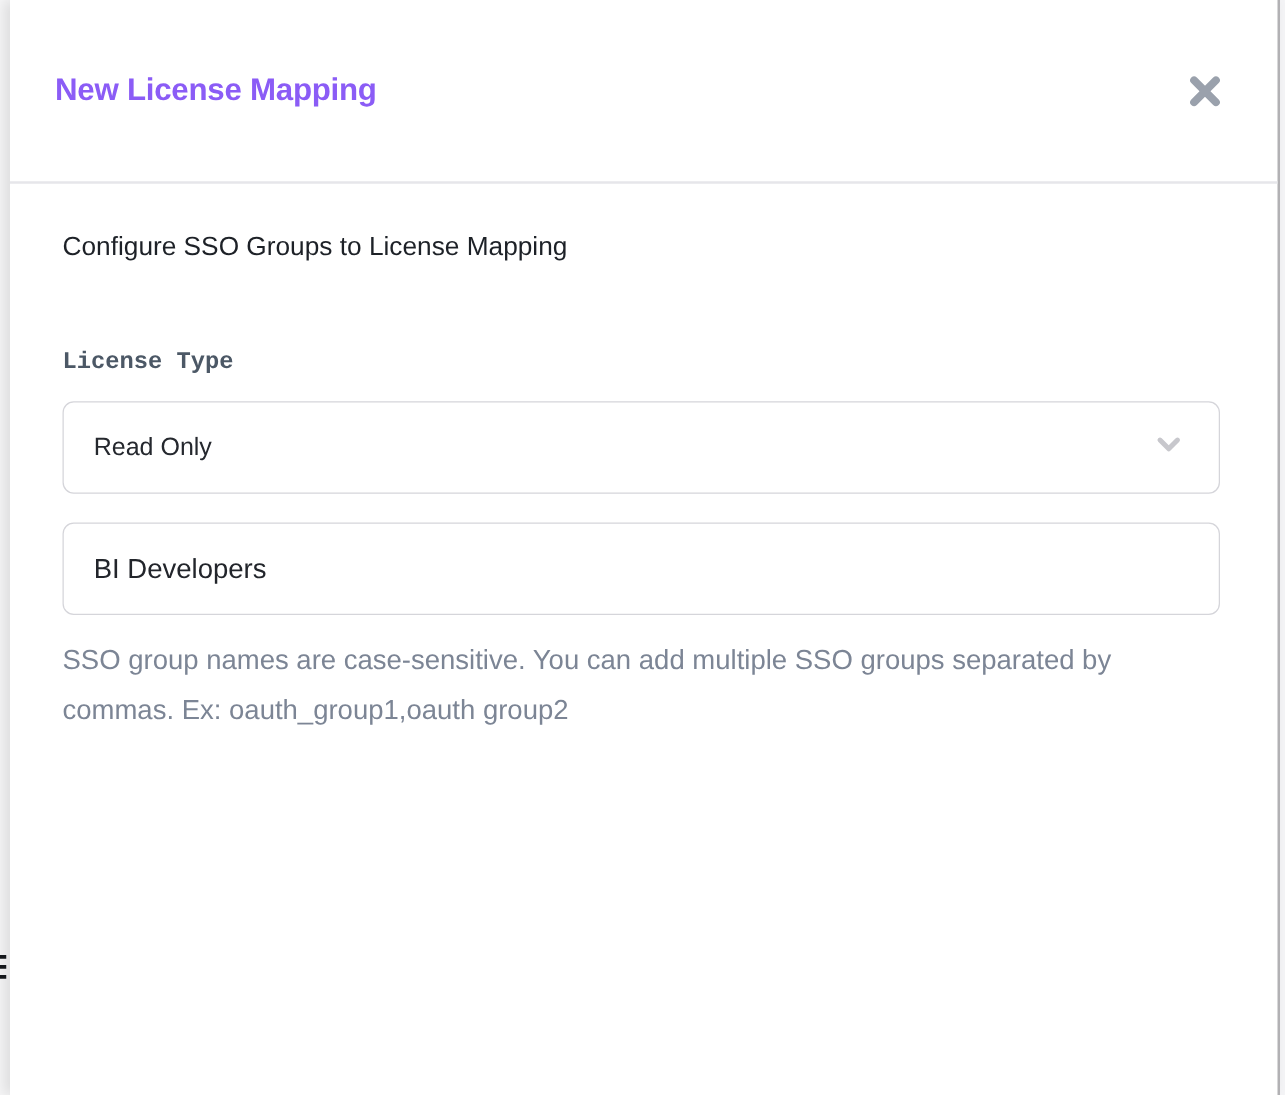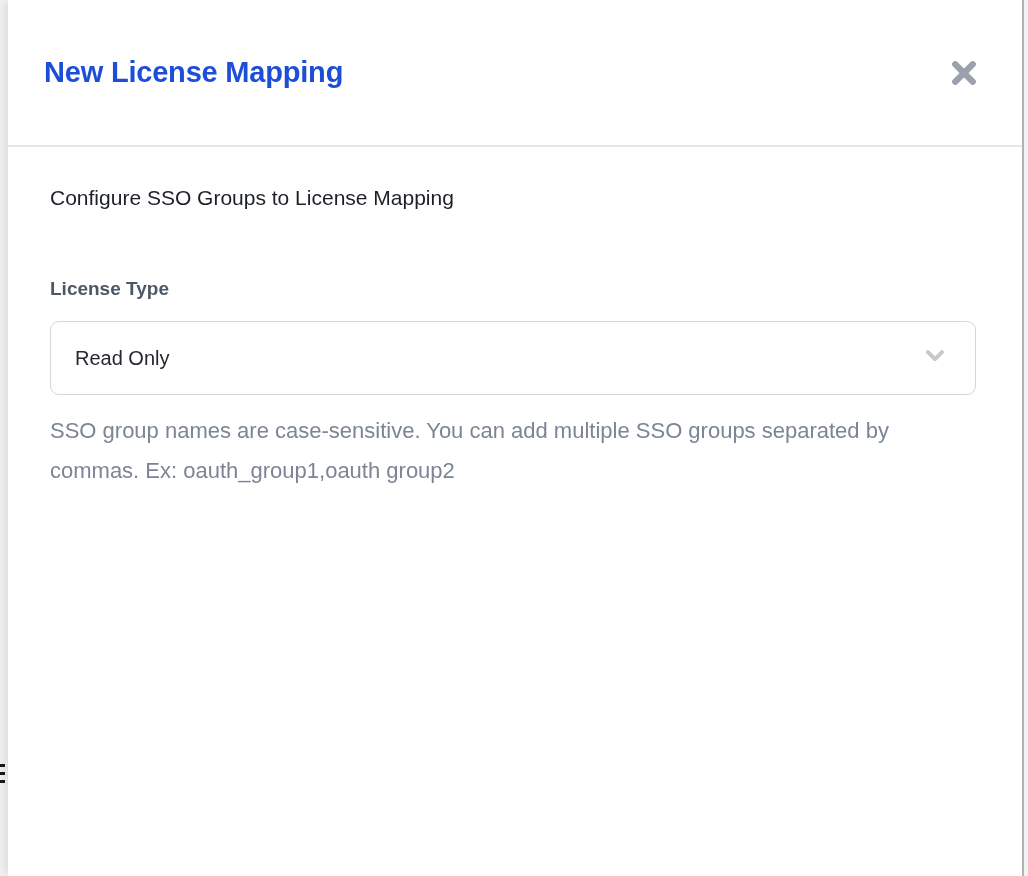--- a/index.html
+++ b/index.html
@@ -28,41 +28,41 @@
     border-right: 2px solid #b2b1b4;
     box-shadow: -5px 0 10px rgba(0,0,0,0.10);
   }
   .modal-header {
     height: 147px;
     display: flex; align-items: center; justify-content: space-between;
     padding: 0 40px 0 36px;
     border-bottom: 2px solid #e6e6ea;
   }
   .modal-title {
-    font-size: 29px; font-weight: 700; color: #1d4ed8;
+    font-size: 25px; font-weight: 700; color: #8b5cf6;
     letter-spacing: -0.2px;
   }
   .close-btn {
     background: none; border: none; cursor: pointer;
     width: 36px; height: 36px;
     display: flex; align-items: center; justify-content: center;
   }
   .close-btn svg { display: block; }
 
   .modal-body { padding: 0 46px 0 42px; }
 
   .description {
     margin-top: 39px;
     font-size: 21px; color: #1d2127; font-weight: 400;
   }
 
   .field-label {
     font-size: 19px; font-weight: 700; color: #4c5866;
   }
-  .label-license { margin-top: 68px; }
+  .label-license { margin-top: 68px; font-family: Liberation Mono, monospace; }
   .label-sso { margin-top: 62px; }
 
   .control {
     margin-top: 21px;
     width: 100%; height: 74px;
     border: 1px solid #d5d5da; border-radius: 9px;
     background: #ffffff;
     display: flex; align-items: center;
     padding: 0 26px 0 24px;
     font-size: 22px; color: #25282e;
@@ -125,18 +125,19 @@
       <div class="control select-control" role="combobox" aria-expanded="false">
         <span class="select-value">Read Only</span>
         <span class="chevron">
           <svg width="28" height="28" viewBox="0 0 24 24" fill="none" stroke="#c7c7cc" stroke-width="3.4" stroke-linecap="round" stroke-linejoin="round">
             <polyline points="6,9.5 12,15.5 18,9.5"></polyline>
           </svg>
         </span>
       </div>
 
 
+      <input class="text-input" type="text" value="BI Developers" style="">
 
       <p class="help-text">SSO group names are case-sensitive. You can add multiple SSO groups separated by commas. Ex: oauth_group1,oauth group2</p>
 
     </div>
   </div>
 </div>
 
 </body></html>

